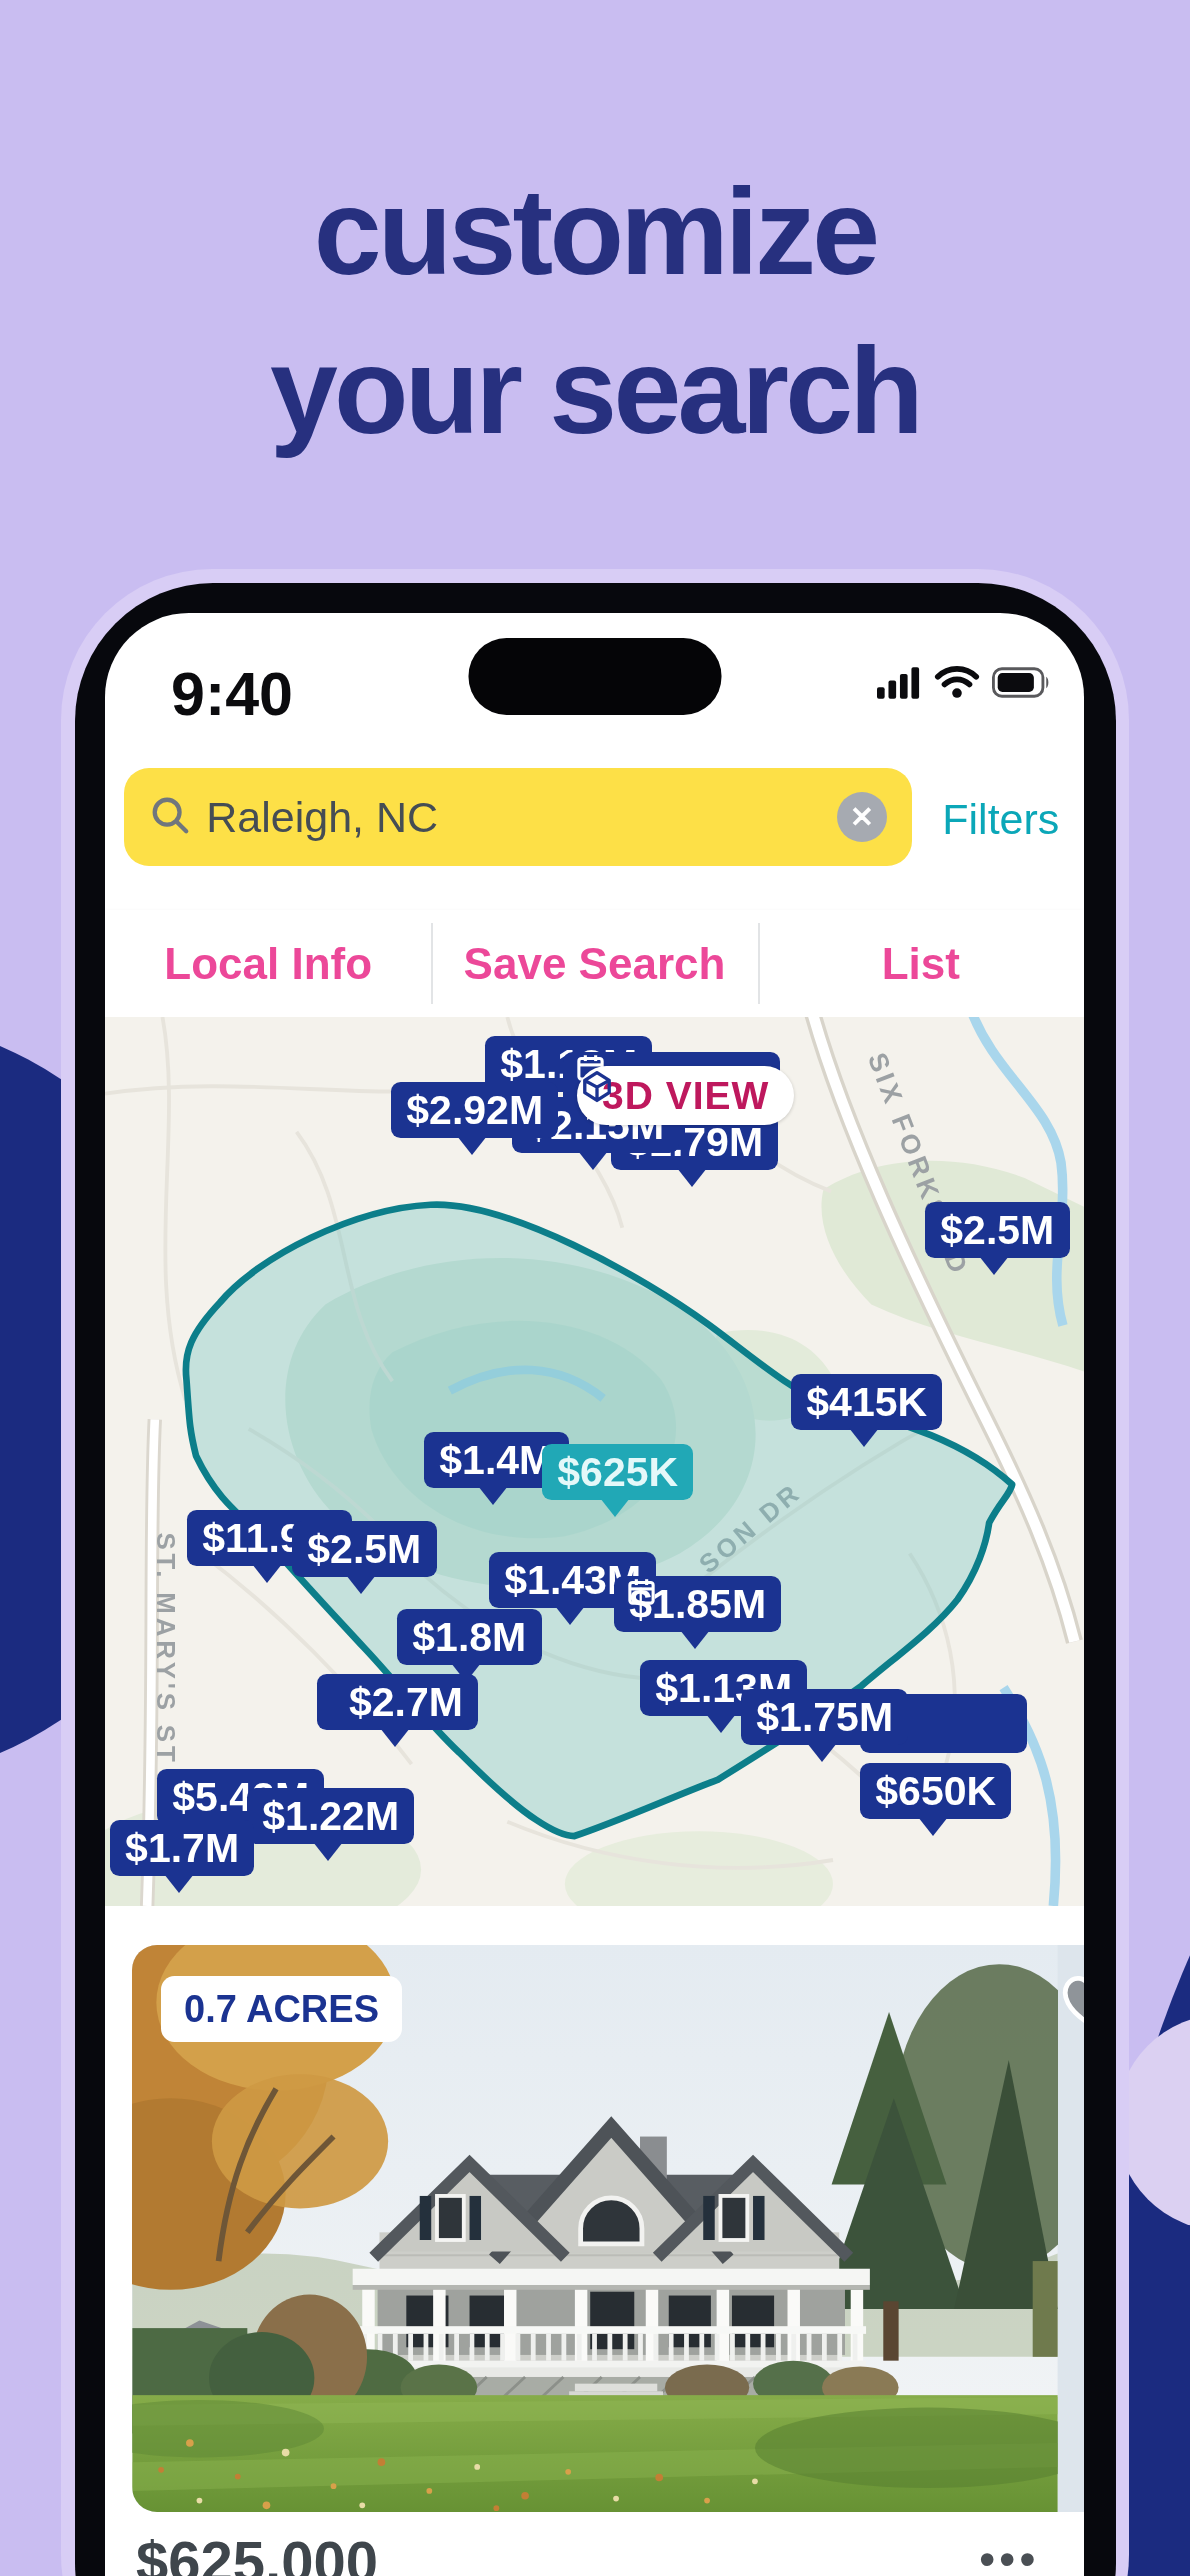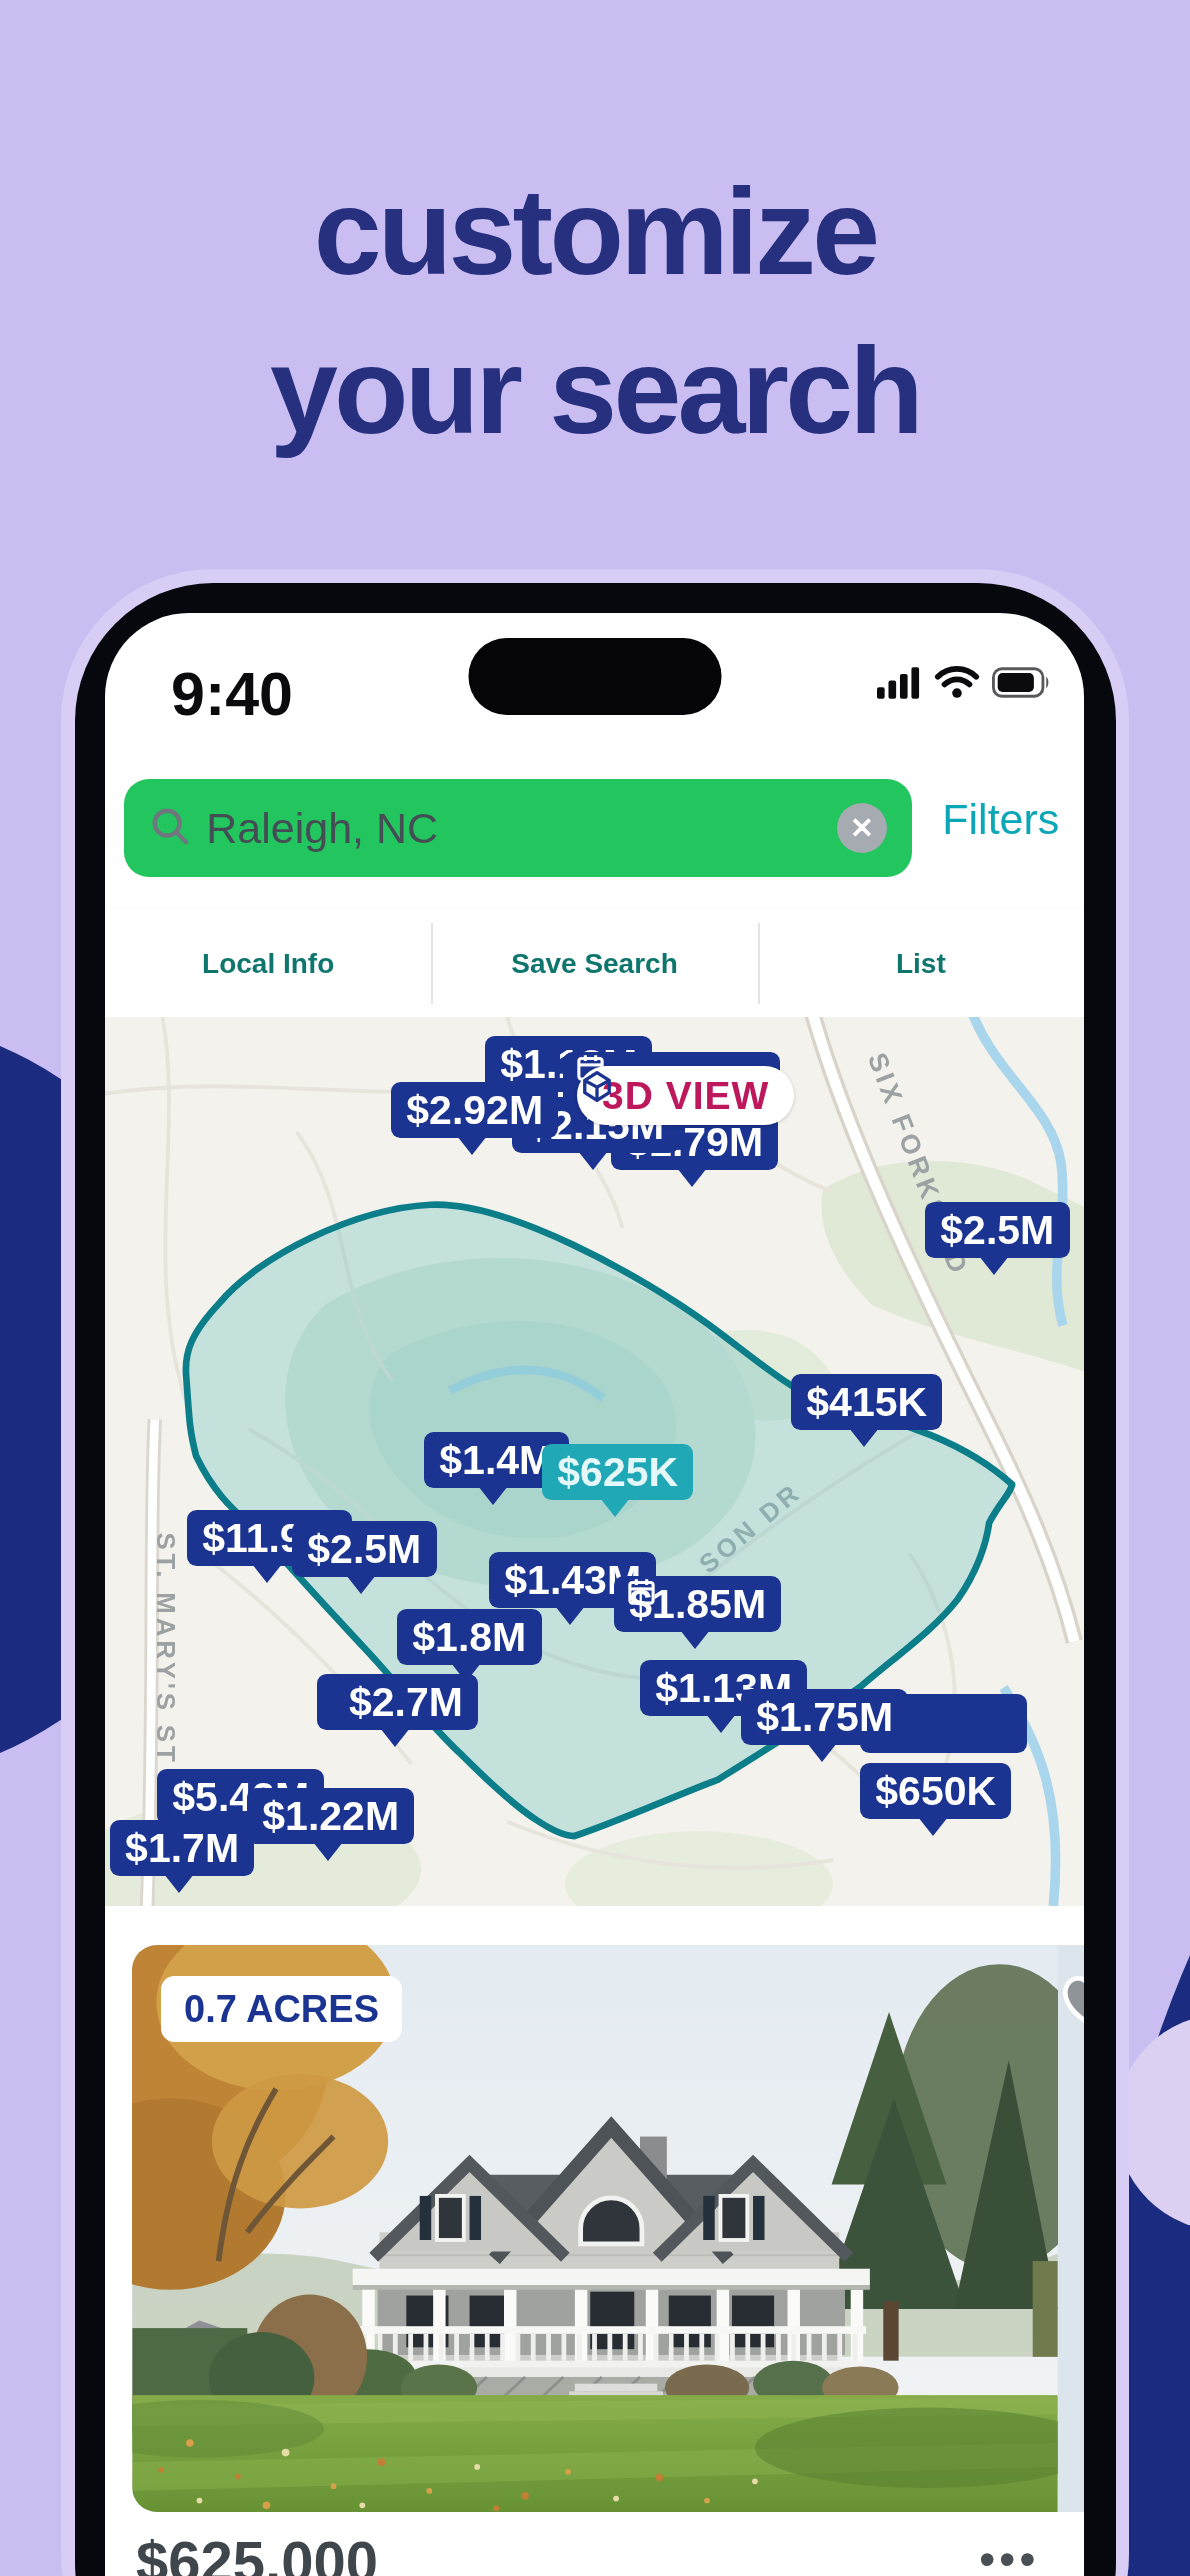--- a/index.html
+++ b/index.html
@@ -22,28 +22,28 @@
   .phone-glow{position:absolute;left:61px;top:569px;width:1068px;height:2137px;background:#D8CDF5;border-radius:151px;z-index:2;}
   .phone-frame{position:absolute;left:75px;top:583px;width:1041px;height:2118px;background:#07080D;border-radius:138px;z-index:3;}
   .screen{position:absolute;left:105px;top:613px;width:979px;height:2060px;background:#FFFFFF;border-radius:84px 84px 0 0;overflow:hidden;z-index:4;}
   
   .statusbar{position:absolute;top:0;left:0;width:100%;height:125px;}
   .time{position:absolute;left:60px;top:46px;width:134px;text-align:center;font-size:61px;font-weight:700;color:#0B0B0E;}
   .island{position:absolute;left:50%;transform:translateX(-50%);top:25px;width:253px;height:77px;background:#050507;border-radius:38px;}
   .status-icons{position:absolute;right:33px;top:52px;display:flex;align-items:center;gap:12.5px;}
   
   .search-row{position:absolute;top:153px;left:0;width:100%;height:115px;}
-  .search-input{position:absolute;left:19px;top:13px;width:788px;height:98px;background:#22c55e;border-radius:25px;display:flex;align-items:center;}
+  .search-input{position:absolute;left:19px;top:2px;width:788px;height:98px;background:#fde047;border-radius:25px;display:flex;align-items:center;}
   .mag{margin-left:25px;flex:0 0 auto;}
   .search-text{margin-left:15.3px;font-size:43px;color:#454D54;flex:1 1 auto;}
   .clear-btn{flex:0 0 auto;width:50px;height:50px;border-radius:50%;background:#A6AAB1;color:#FFFFFF;font-size:29px;font-weight:700;display:flex;align-items:center;justify-content:center;margin-right:25px;}
   .filters{position:absolute;right:7.7px;top:4.8px;width:151px;height:98px;display:flex;align-items:center;justify-content:center;font-size:43px;color:#0BA7B8;}
   
   .tabs{position:absolute;top:297px;left:0;width:100%;height:107px;background:#fff;display:flex;box-shadow:0 2.9px 5.8px rgba(0,0,0,0.10);}
-  .tab{flex:1;display:flex;align-items:center;justify-content:center;font-size:28px;font-weight:700;color:#0f766e;position:relative;}
+  .tab{flex:1;display:flex;align-items:center;justify-content:center;font-size:44px;font-weight:700;color:#ec4899;position:relative;}
   .tab + .tab::before{content:"";position:absolute;left:0;top:13.4px;bottom:13.4px;width:1.9px;background:#E2E4E6;}
   
   .map{position:absolute;top:404px;left:0;width:979px;height:889px;background:#F4F2EC;overflow:hidden;}
   .map svg{position:absolute;left:0;top:0;}
   
   .pin{position:absolute;height:56px;background:#1B3391;color:#FFFFFF;border-radius:9.6px;display:flex;align-items:center;padding:0 15.3px;font-size:41px;font-weight:700;white-space:nowrap;}
   .pin .cal{margin-left:11.5px;}
   .pin::after{content:"";position:absolute;left:50%;transform:translateX(-60%);top:100%;margin-top:-1.9px;border-left:15.3px solid transparent;border-right:15.3px solid transparent;border-top:19px solid #1B3391;}
   .pin.no-tail::after{display:none;}
   .pin.teal{background:#21A8B6;color:#E4F8F9;}

